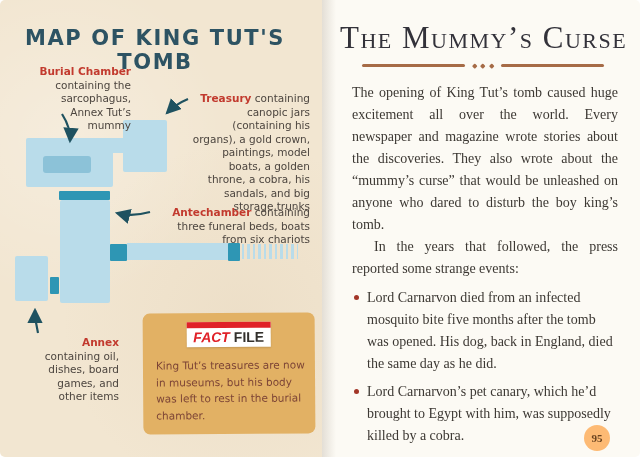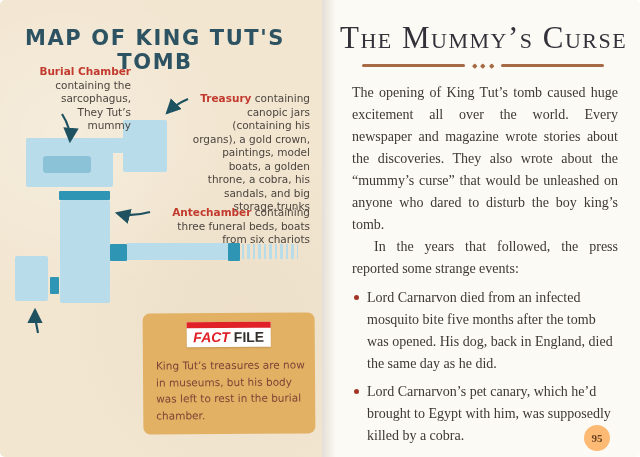--- a/index.html
+++ b/index.html
@@ -117,29 +117,33 @@
         </marker>
       </defs>
       <path d="M62,114 Q71,128 70,141" fill="none" stroke="#1f5260" stroke-width="2.2" marker-end="url(#ah)"></path>
       <path d="M188,99 Q176,104 167,113" fill="none" stroke="#1f5260" stroke-width="2.2" marker-end="url(#ah)"></path>
       <path d="M150,212 Q132,217 117,213" fill="none" stroke="#1f5260" stroke-width="2.2" marker-end="url(#ah)"></path>
       <path d="M38,333 Q35,321 35,310" fill="none" stroke="#1f5260" stroke-width="2.2" marker-end="url(#ah)"></path>
     </svg>
 
     <div class="map-label" style="left:33px; top:65px; width:98px;">
       <span class="term">Burial Chamber</span><br>
-      <span>containing the sarcophagus, They Tut’s mummy</span>
+      <span>containing the sarcophagus, Annex Tut’s mummy</span>
     </div>
     <div class="map-label" style="left:190px; top:92px; width:120px;">
       <span class="term">Treasury</span>
       <span>containing canopic jars (containing his organs), a gold crown, paintings, model boats, a golden throne, a cobra, his sandals, and big storage trunks</span>
     </div>
     <div class="map-label" style="left:152px; top:206px; width:158px;">
       <span class="term">Antechamber</span>
       <span>containing three funeral beds, boats from six chariots</span>
+    </div>
+    <div class="map-label" style="left:33px; top:336px; width:86px;">
+      <span class="term">Annex</span>
+      <span>containing oil, dishes, board games, and other items</span>
     </div>
 
     <div class="fact-file">
       <div class="ff-badge">
         <div class="bar"></div>
         <div class="words">
           <span class="ff-word-fact">FACT</span>
           <span class="ff-word-file">FILE</span>
         </div>
       </div>

